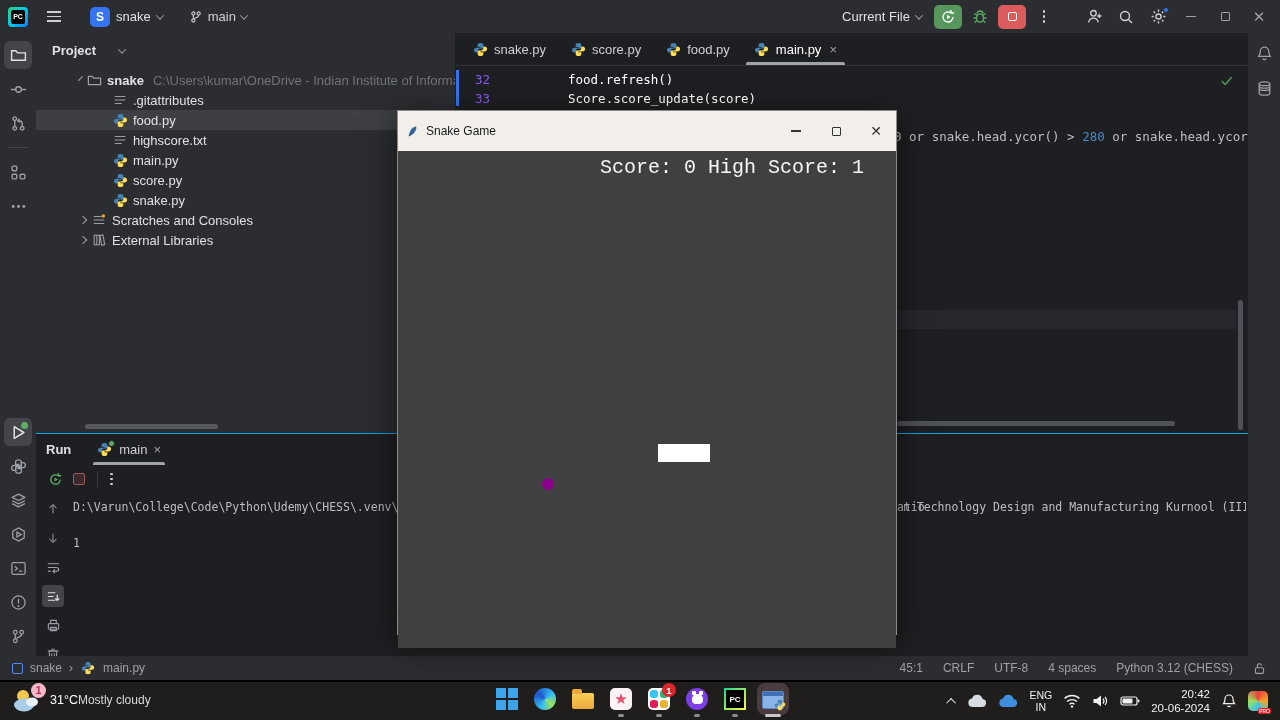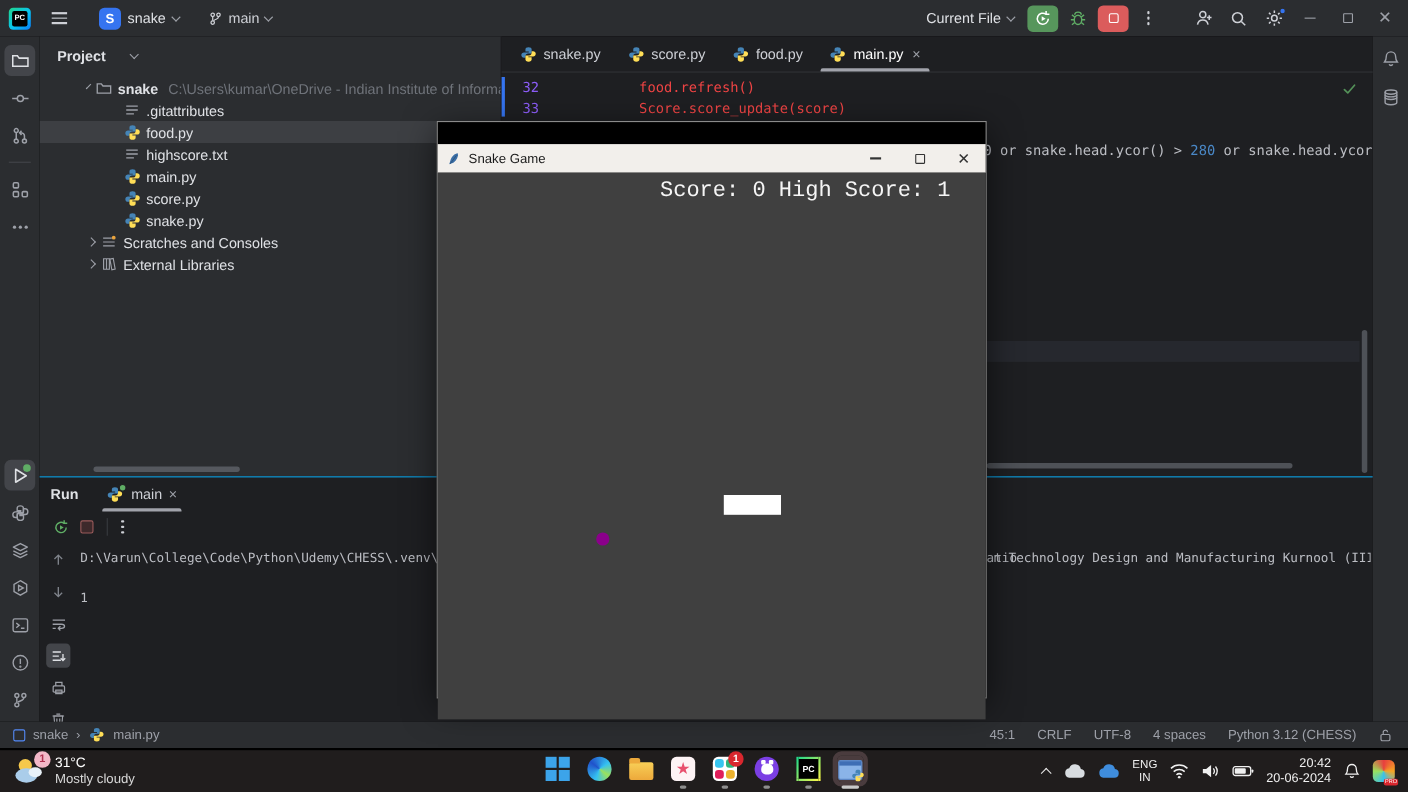--- a/index.html
+++ b/index.html
@@ -56,21 +56,21 @@
 
   
   .editor-area { position:absolute; top:33px; left:456px; width:792px; height:400px; background:#1e1f22; }
   .tabs { height:33px; display:flex; align-items:stretch; padding-left:4px; border-bottom:1px solid #303236; }
   .tab { display:flex; align-items:center; gap:6px; padding:0 12px; color:#ced0d6; position:relative; }
   .tab.active { color:#fff; }
   .tab.active::after { content:""; position:absolute; left:4px; right:4px; bottom:0; height:3px; background:#a1a3ab; border-radius:2px 2px 0 0; }
   .tab .x { color:#9da0a8; font-size:13px; margin-left:2px; }
   .code { position:relative; font-family:"DejaVu Sans Mono","Liberation Mono",monospace; font-size:12.5px; height:367px; }
   .lnum { position:absolute; left:0; width:34px; text-align:right; color:#8b5cf6; }
-  .cline { position:absolute; left:125px; color:#ef4444; white-space:pre; }
+  .cline { position:absolute; left:112px; color:#ffffff; white-space:pre; }
   .gutter-mark { position:absolute; left:0px; top:4px; width:2.5px; height:36px; background:#3574f0; }
   .cur-line { position:absolute; left:0; top:244px; width:780px; height:19px; background:#26282e; }
   .frag { position:absolute; left:438px; top:63px; color:#bcbec4; white-space:pre; font-family:"DejaVu Sans Mono","Liberation Mono",monospace; }
   .num-lit { color:#4a88c7; }
   .ed-check { position:absolute; right:14px; top:8px; }
   .ed-vscroll { position:absolute; right:5px; top:234px; width:5px; height:130px; background:#4e5157; border-radius:3px; }
   .ed-hscroll { position:absolute; left:441px; top:355px; width:278px; height:5px; background:#4e5157; border-radius:3px; }
 
   
   .run-panel { position:absolute; top:433px; left:36px; width:1212px; height:223px; background:#1e1f22; border-top:1px solid #0ea5e9; }
@@ -90,38 +90,38 @@
   .con-line { position:absolute; white-space:pre; }
 
   
   .statusbar { position:absolute; top:656px; left:0; width:1280px; height:24px; background:#2b2d30; display:flex; align-items:center; color:#9da0a8; font-size:12px; }
   .sb-left { display:flex; align-items:center; gap:7px; padding-left:12px; }
   .mod-ico { width:11px; height:11px; border:1.5px solid #548af7; border-radius:2px; }
   .sb-right { margin-left:auto; display:flex; align-items:center; gap:20px; padding-right:14px; }
 
   
   .game-win { position:absolute; left:397px; top:110px; width:500px; height:525px; background:#000; border:1px solid #8a8a8a; box-shadow:0 8px 30px rgba(0,0,0,.6); }
-  .gw-titlebar { height:26px; background:#f2efeb; display:flex; align-items:center; padding-left:8px; gap:7px;margin-top:20px; }
+  .gw-titlebar { height:40px; background:#f2efeb; display:flex; align-items:center; padding-left:8px; gap:7px; }
   .gw-title { color:#1a1a1a; font-size:12px; }
   .gw-btns { margin-left:auto; display:flex; height:100%; }
   .gw-btn { width:40px; height:100%; display:flex; align-items:center; justify-content:center; color:#333; }
   .gw-min { width:10px; height:1.3px; background:#333; }
   .gw-max { width:9px; height:9px; border:1.2px solid #333; border-radius:1px; }
   .gw-x { font-size:14px; color:#333; }
   .canvas { position:relative; width:498px; height:497px; background:#404040; overflow:hidden; }
   .score-text { position:absolute; left:202px; top:5px; font-family:"Liberation Mono",monospace; font-size:20px; color:#f5f5f5; white-space:pre; }
   .snake-seg { position:absolute; left:260px; top:293px; width:52px; height:18px; background:#fff; }
   .food { position:absolute; left:144px; top:327px; width:12px; height:12px; border-radius:50%; background:#8B008B; }
 
   
   .taskbar { position:absolute; left:0; top:682px; width:1280px; height:38px; background:#201d1d; display:flex; align-items:center; }
   .weather { display:flex; align-items:center; gap:8px; padding-left:10px; width:230px; }
   .weather-ico { position:relative; width:32px; height:30px; }
   .w-badge { position:absolute; top:-3px; right:-4px; width:15px; height:15px; background:#f4b8c8; color:#b03050; border-radius:50%; font-size:10px; display:flex; align-items:center; justify-content:center; font-weight:bold; }
-  .weather-txt { display:flex; flex-direction:column; line-height:1.25; }
+  .weather-txt { display:flex; line-height:1.25; }
   .w-temp { color:#fff; font-size:12.5px; }
   .w-desc { color:#d8d8d8; font-size:12px; }
   .tb-center { position:absolute; left:50%; transform:translateX(-50%); display:flex; align-items:flex-start; gap:14px; height:38px; padding-top:5px; }
   .task-ico { position:relative; width:24px; height:24px; display:flex; align-items:center; justify-content:center; }
   .task-ico.running::after { content:""; position:absolute; bottom:-6px; left:9px; width:6px; height:3px; border-radius:2px; background:#8d8d8d; }
   .task-ico.activeapp { background:#4a3c3e; border-radius:4px; outline:4px solid #4a3c3e; }
   .task-ico.activeapp::after { content:""; position:absolute; bottom:-6px; left:4px; width:16px; height:3px; border-radius:2px; background:#c9c9c9; }
   .start-grid { display:grid; grid-template-columns:10px 10px; gap:2px; }
   .start-grid i { width:10px; height:10px; background:#3ca4ea; }
   .edge-circ { width:22px; height:22px; border-radius:50%; background:conic-gradient(from 200deg,#35c1f1,#2052cb,#35c1f1 60%,#9be15d 80%,#35c1f1); }

